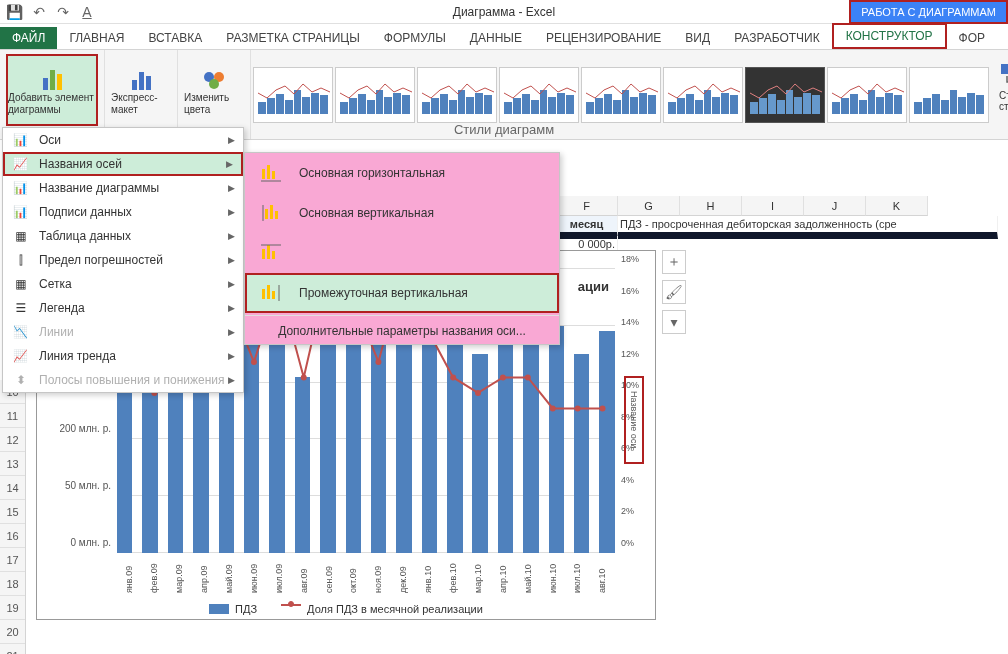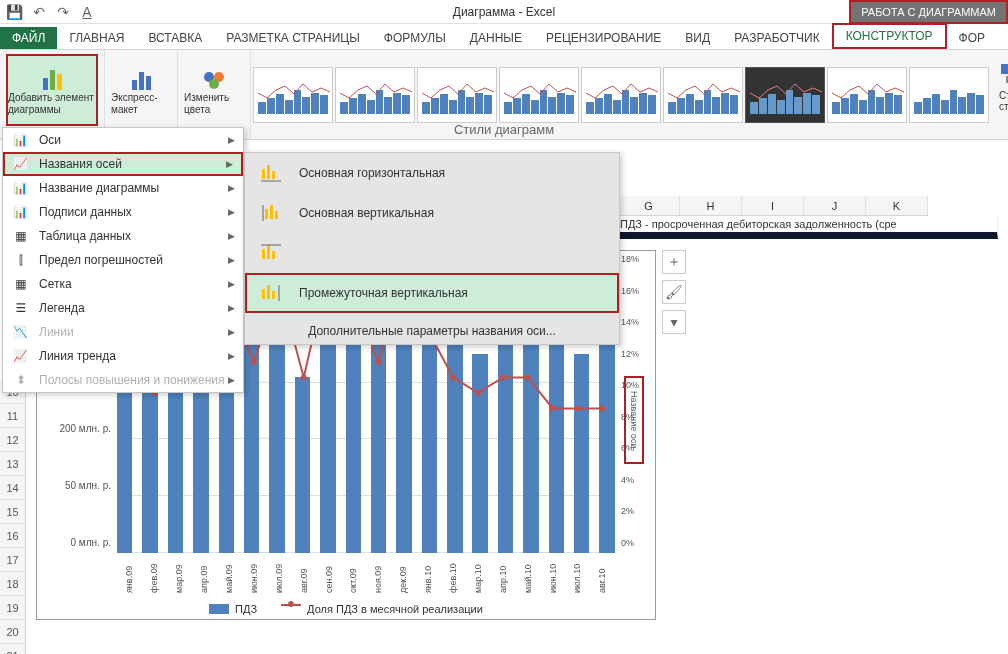--- a/index.html
+++ b/index.html
@@ -3,21 +3,21 @@
 <meta charset="utf-8">
 <style>
   * { box-sizing: border-box; margin: 0; padding: 0; font-family: 'Segoe UI', Tahoma, sans-serif; }
   body { background: #fff; font-size: 12px; color: #333; width: 1008px; height: 654px; overflow: hidden; position: relative; }
 
   
   .titlebar { height: 24px; background: #fff; display: flex; align-items: center; position: relative; border-bottom: 1px solid #e0e0e0; }
   .qat { display: flex; gap: 6px; padding-left: 6px; align-items: center; }
   .qat-icon { width: 18px; height: 18px; display: flex; align-items: center; justify-content: center; font-size: 14px; color: #666; }
   .win-title { position: absolute; left: 50%; transform: translateX(-50%); font-size: 12px; color: #333; }
-  .chart-tools-label { position: absolute; right: 0; background: #737373; color: #fff; font-size: 11px; padding: 3px 10px; height: 24px; display: flex; align-items: center; border: 2px solid #b02020; }
+  .chart-tools-label { position: absolute; right: 0; background: #3b82f6; color: #fff; font-size: 11px; padding: 3px 10px; height: 24px; display: flex; align-items: center; border: 2px solid #b02020; }
 
   
   .tabs { height: 26px; background: #fff; display: flex; align-items: flex-end; border-bottom: 1px solid #d4d4d4; }
   .tab { padding: 4px 12px; font-size: 12px; color: #444; cursor: pointer; position: relative; }
   .tab.active { background: #217346; color: #fff; }
   .tab.constructor { color: #217346; border: 2px solid #b02020; }
 
   
   .ribbon { height: 90px; background: #f5f5f5; display: flex; border-bottom: 1px solid #d4d4d4; position: relative; }
   .rib-group { display: flex; flex-direction: column; align-items: center; padding: 4px 6px; border-right: 1px solid #e0e0e0; height: 100%; }
@@ -36,21 +36,21 @@
 
   
   .dropdown { position: absolute; top: 127px; left: 2px; width: 242px; background: #fff; border: 1px solid #c6c6c6; box-shadow: 2px 2px 6px rgba(0,0,0,0.2); z-index: 100; }
   .dd-item { display: flex; align-items: center; padding: 4px 8px; font-size: 12px; cursor: pointer; position: relative; }
   .dd-item .arrow { position: absolute; right: 8px; color: #666; font-size: 9px; }
   .dd-item.disabled { color: #b0b0b0; }
   .dd-item.highlighted { background: #cdedd9; border: 2px solid #b02020; padding: 2px 6px; }
   .dd-icon { width: 20px; height: 16px; margin-right: 8px; display: flex; align-items: center; justify-content: center; }
 
   
-  .submenu { position: absolute; top: 152px; left: 244px; width: 376px; background: #e5e5e5; border: 1px solid #c6c6c6; box-shadow: 2px 2px 6px rgba(0,0,0,0.2); z-index: 101; }
+  .submenu { position: absolute; top: 152px; left: 244px; width: 316px; background: #f9a8d4; border: 1px solid #c6c6c6; box-shadow: 2px 2px 6px rgba(0,0,0,0.2); z-index: 101; }
   .sub-item { display: flex; align-items: center; padding: 10px 14px; font-size: 12px; cursor: pointer; }
   .sub-item.highlighted { background: #cdedd9; border: 2px solid #b02020; padding: 8px 12px; }
   .sub-icon { width: 24px; height: 20px; margin-right: 16px; display: flex; align-items: flex-end; gap: 2px; }
   .sub-sep { border-top: 1px solid #e0e0e0; margin: 2px 0; }
 
   
   .sheet { position: absolute; top: 140px; left: 0; right: 0; bottom: 0; display: flex; }
   .rows { width: 26px; border-right: 1px solid #d4d4d4; }
   .row-h { height: 24px; border-bottom: 1px solid #e0e0e0; text-align: center; font-size: 11px; color: #555; line-height: 24px; background: #f5f5f5; }
   .cells { flex: 1; position: relative; }

